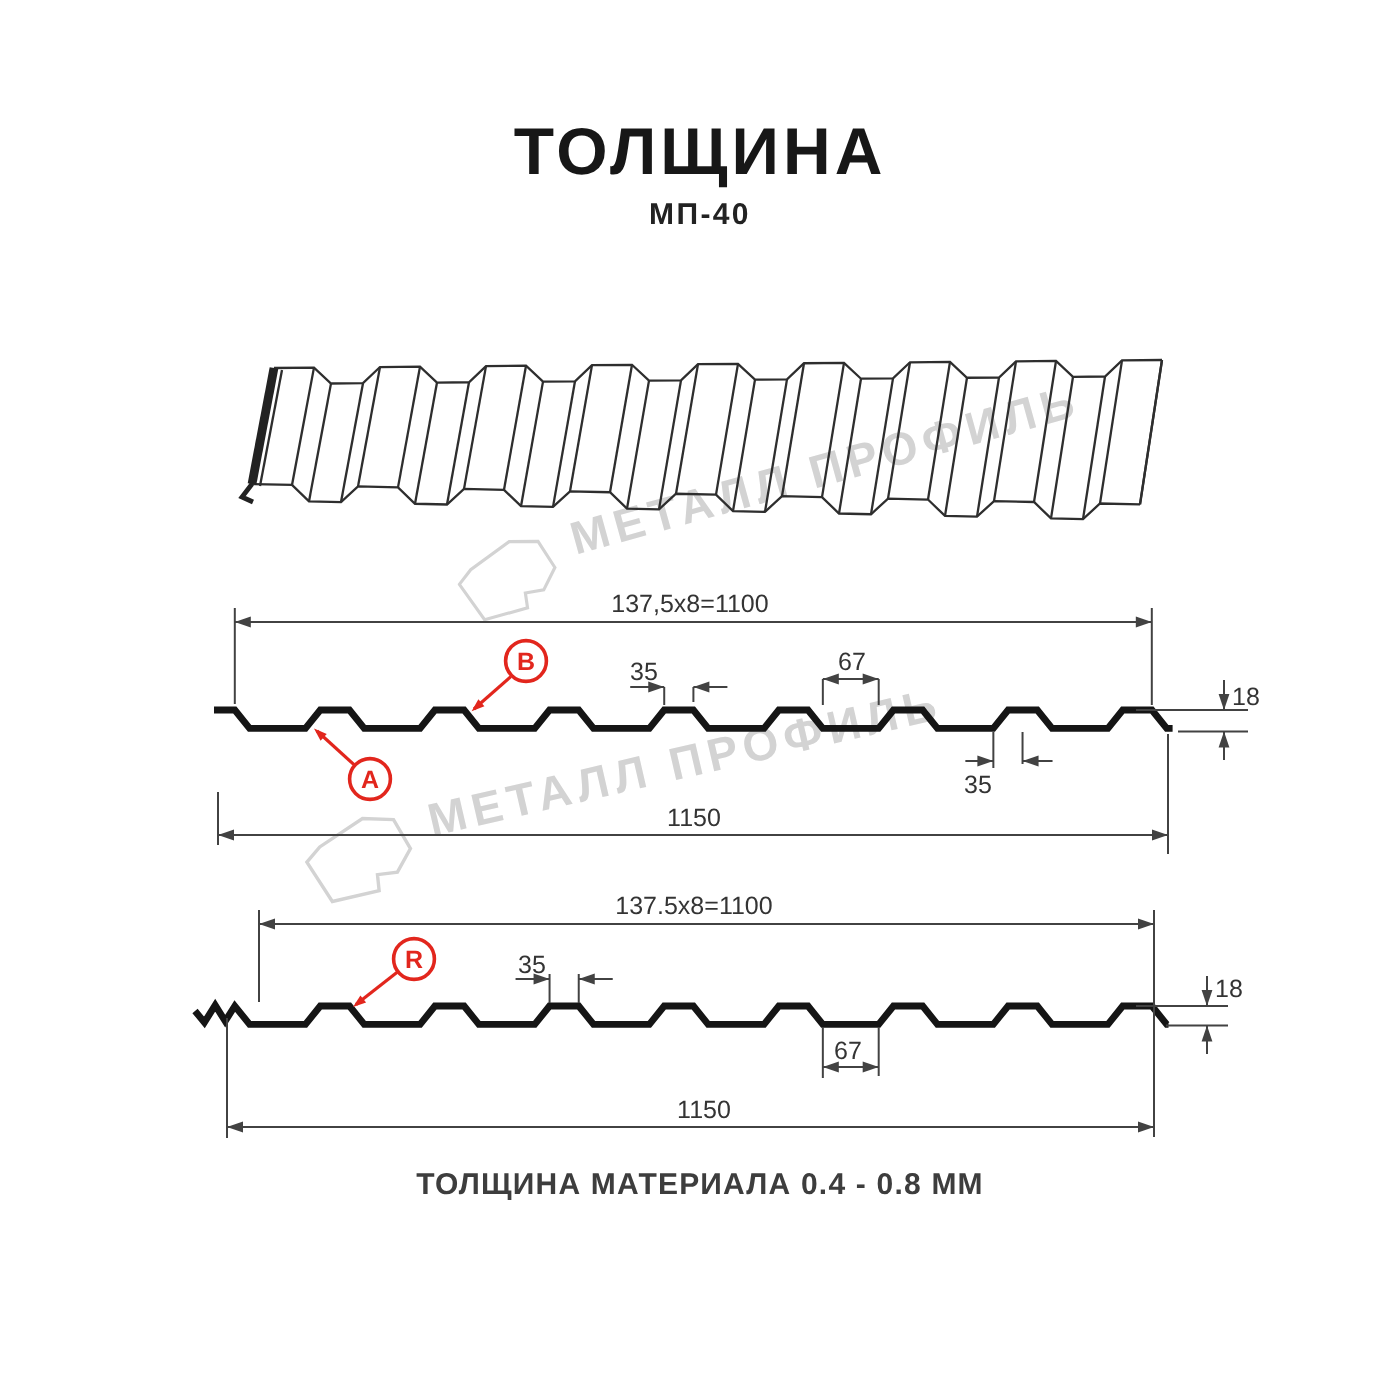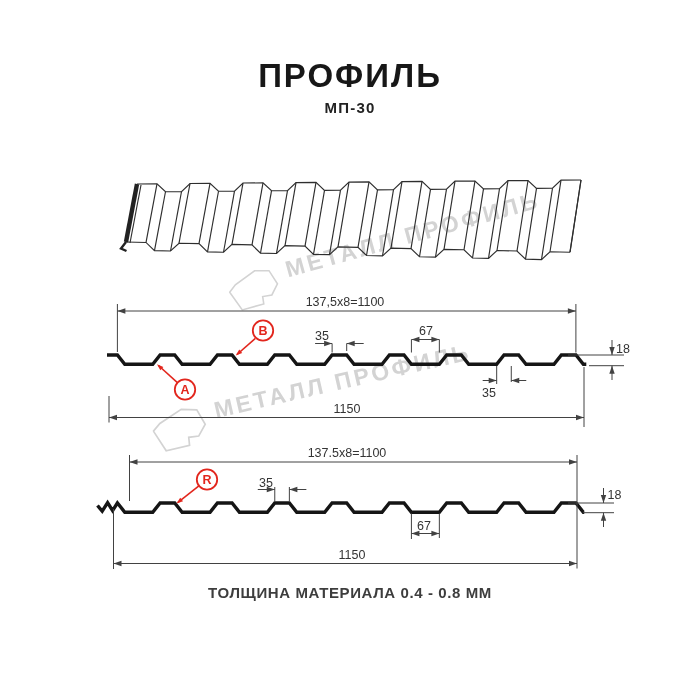--- a/index.html
+++ b/index.html
@@ -36,22 +36,22 @@
   .dimtxt{font:12.5px "Liberation Sans",sans-serif;fill:#343434}
   .mid{text-anchor:middle}
   .redl{fill:none;stroke:var(--red);stroke-width:1.6}
   .redar{fill:var(--red);stroke:none}
   .redc{fill:#fff;stroke:var(--red);stroke-width:1.8}
   .redtxt{font:700 12.5px "Liberation Sans",sans-serif;fill:var(--red);text-anchor:middle}
 </style>
 </head>
 <body>
 
-<div class="hdr" id="title">ПРОФИЛЬ</div>
-<div class="hdr" id="subtitle">МП-30</div>
+<div class="hdr" id="title">ТОЛЩИНА</div>
+<div class="hdr" id="subtitle">МП-40</div>
 
 <div class="wm" id="wm1">
   <svg width="52" height="40" viewBox="0 0 56 41">
     <polygon class="logo-poly" points="1,18 9,12 33,3 48,7 53,23 44,33 34,32 33,40 9,40"></polygon>
   </svg>
   <span>МЕТАЛЛ ПРОФИЛЬ</span>
 </div>
 <div class="wm" id="wm2">
   <svg width="56" height="42" viewBox="0 0 56 41">
     <polygon class="logo-poly" points="1,18 9,12 33,3 48,7 53,23 44,33 34,32 33,40 9,40"></polygon>

